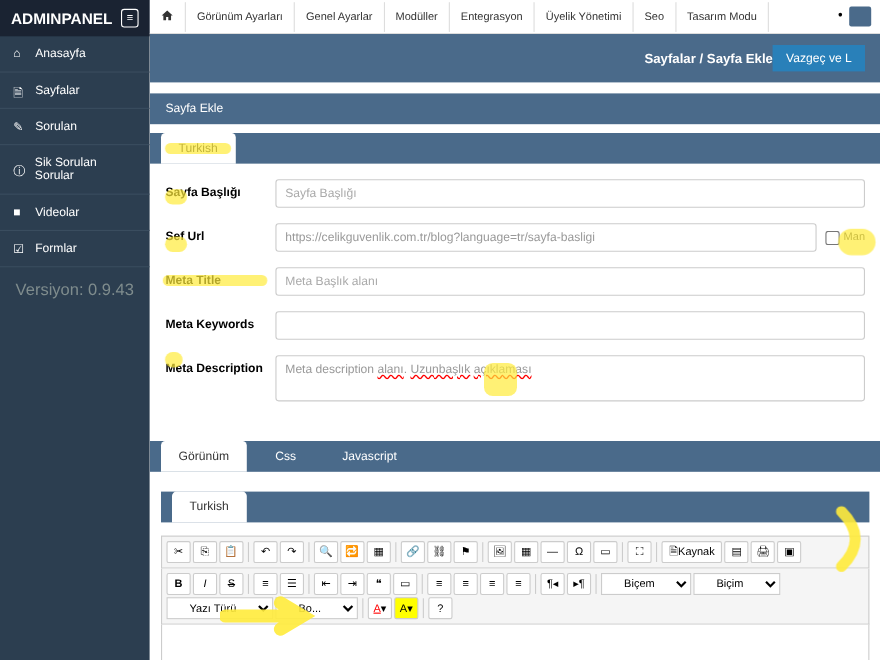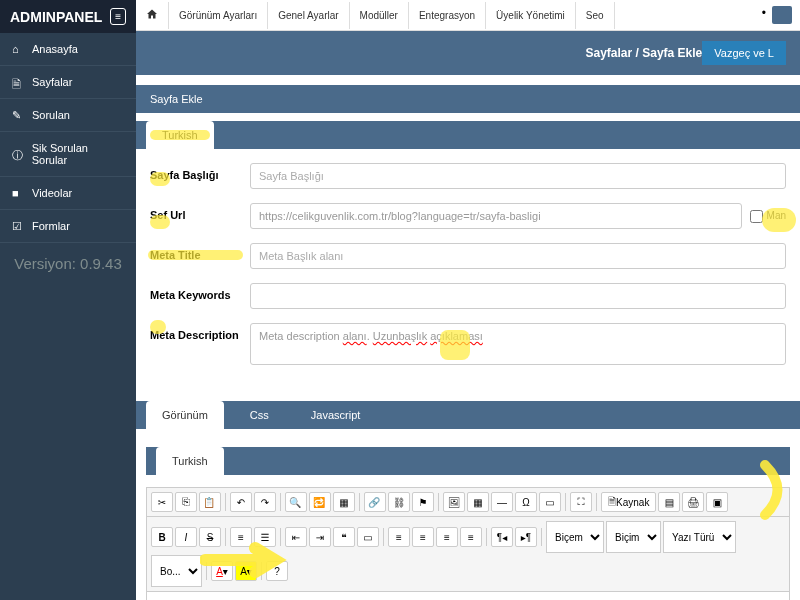--- a/index.html
+++ b/index.html
@@ -30,21 +30,21 @@
 .form-label { width: 100px; font-size: 11px; font-weight: bold; padding-top: 6px; }
 .form-field { flex: 1; }
 .input { width: 100%; padding: 6px 8px; border: 1px solid #ccc; border-radius: 3px; font-size: 11px; color: #555; }
 .input::placeholder { color: #aaa; }
 .textarea { width: 100%; min-height: 42px; padding: 6px 8px; border: 1px solid #ccc; border-radius: 3px; font-size: 11px; resize: vertical; }
 .sef-wrap { display: flex; align-items: center; gap: 8px; }
 .checkbox-wrap { display: flex; align-items: flex-start; gap: 4px; font-size: 10px; color: #555; }
 .editor-toolbar { border: 1px solid #ccc; background: #f5f5f5; padding: 4px; display: flex; flex-wrap: wrap; gap: 2px; align-items: center; }
 .tb-btn { width: 22px; height: 20px; border: 1px solid #ccc; background: #fff; font-size: 10px; display: flex; align-items: center; justify-content: center; cursor: pointer; border-radius: 2px; }
 .tb-sep { width: 1px; height: 18px; background: #ccc; margin: 0 2px; }
-.tb-select { height: 32px; border: 1px solid #ccc; font-size: 10px; padding: 0 4px; background: #fff; }
+.tb-select { height: 20px; border: 1px solid #ccc; font-size: 10px; padding: 0 16px; background: #fff; }
 .editor-area { border: 1px solid #ccc; border-top: none; min-height: 90px; background: #fff; }
 .hl { position: absolute; background: rgba(255,235,59,0.7); border-radius: 8px; pointer-events: none; }
 .app-wrap { position: relative; width: 800px; height: 600px; }
 .arrow { position: absolute; pointer-events: none; }
 .redline { text-decoration: underline wavy red; }
 </style>
 </head>
 <body>
 
 <div class="app-wrap">
@@ -90,20 +90,21 @@
               <path d="M12 3l10 9h-3v9h-5v-6h-4v6H5v-9H2z"></path>
             </svg>
       </div>
       <div id="topnav-items" style="display:flex;">
             <div class="topnav-item">Görünüm Ayarları</div>
             <div class="topnav-item">Genel Ayarlar</div>
             <div class="topnav-item">Modüller</div>
             <div class="topnav-item">Entegrasyon</div>
             <div class="topnav-item">Üyelik Yönetimi</div>
             <div class="topnav-item">Seo</div>
+            <div class="topnav-item">Tasarım Modu</div>
           </div>
       <div class="topnav-right">
         <span>•</span>
         <div class="topnav-icon"></div>
       </div>
     </div>
 
     <div class="content">
       <div class="breadcrumb-bar">
         <div class="breadcrumb">

